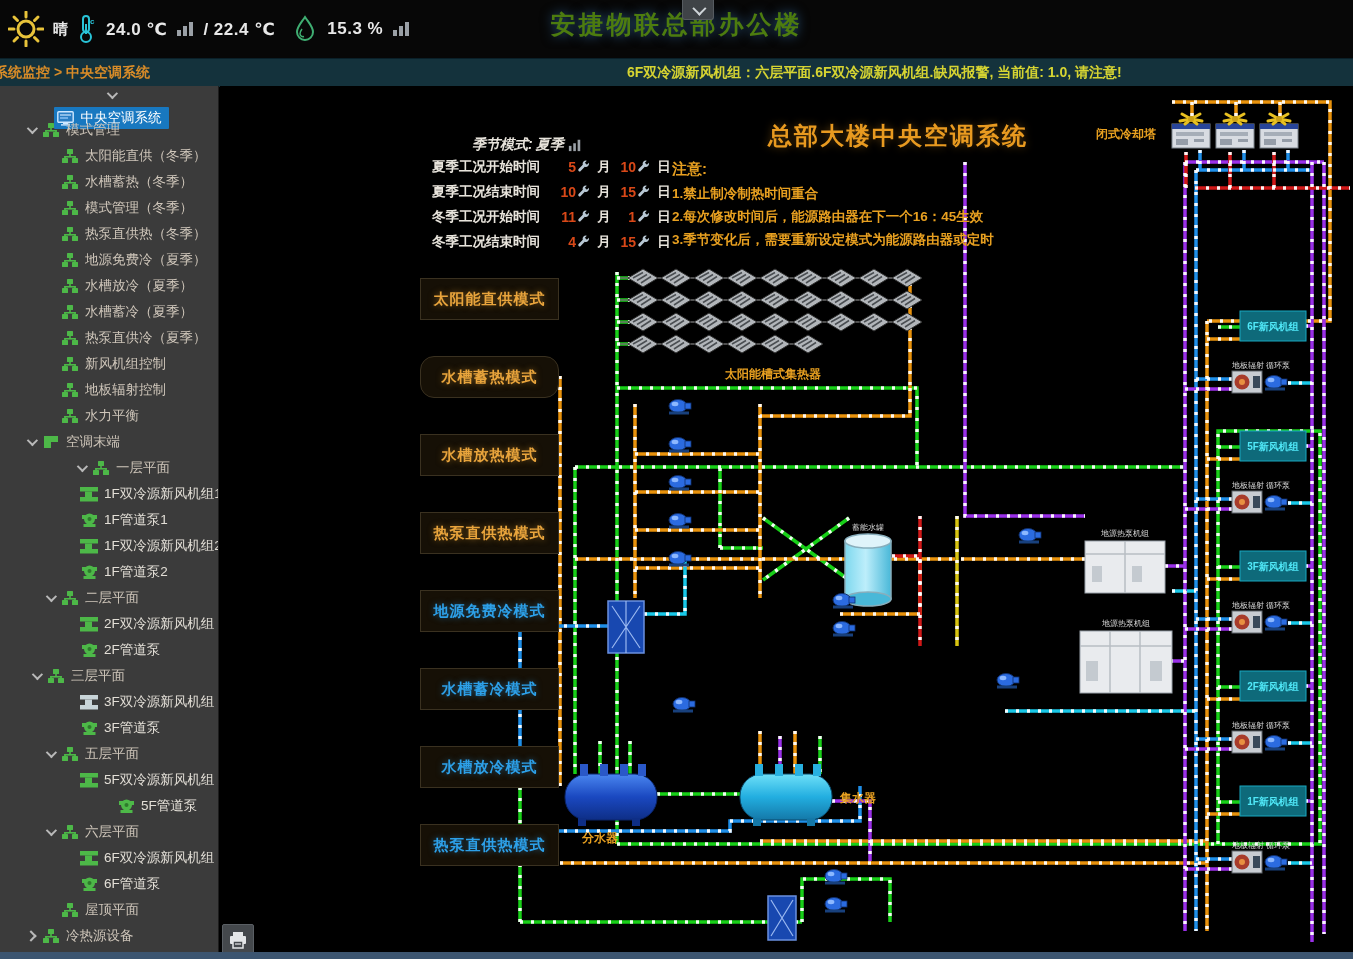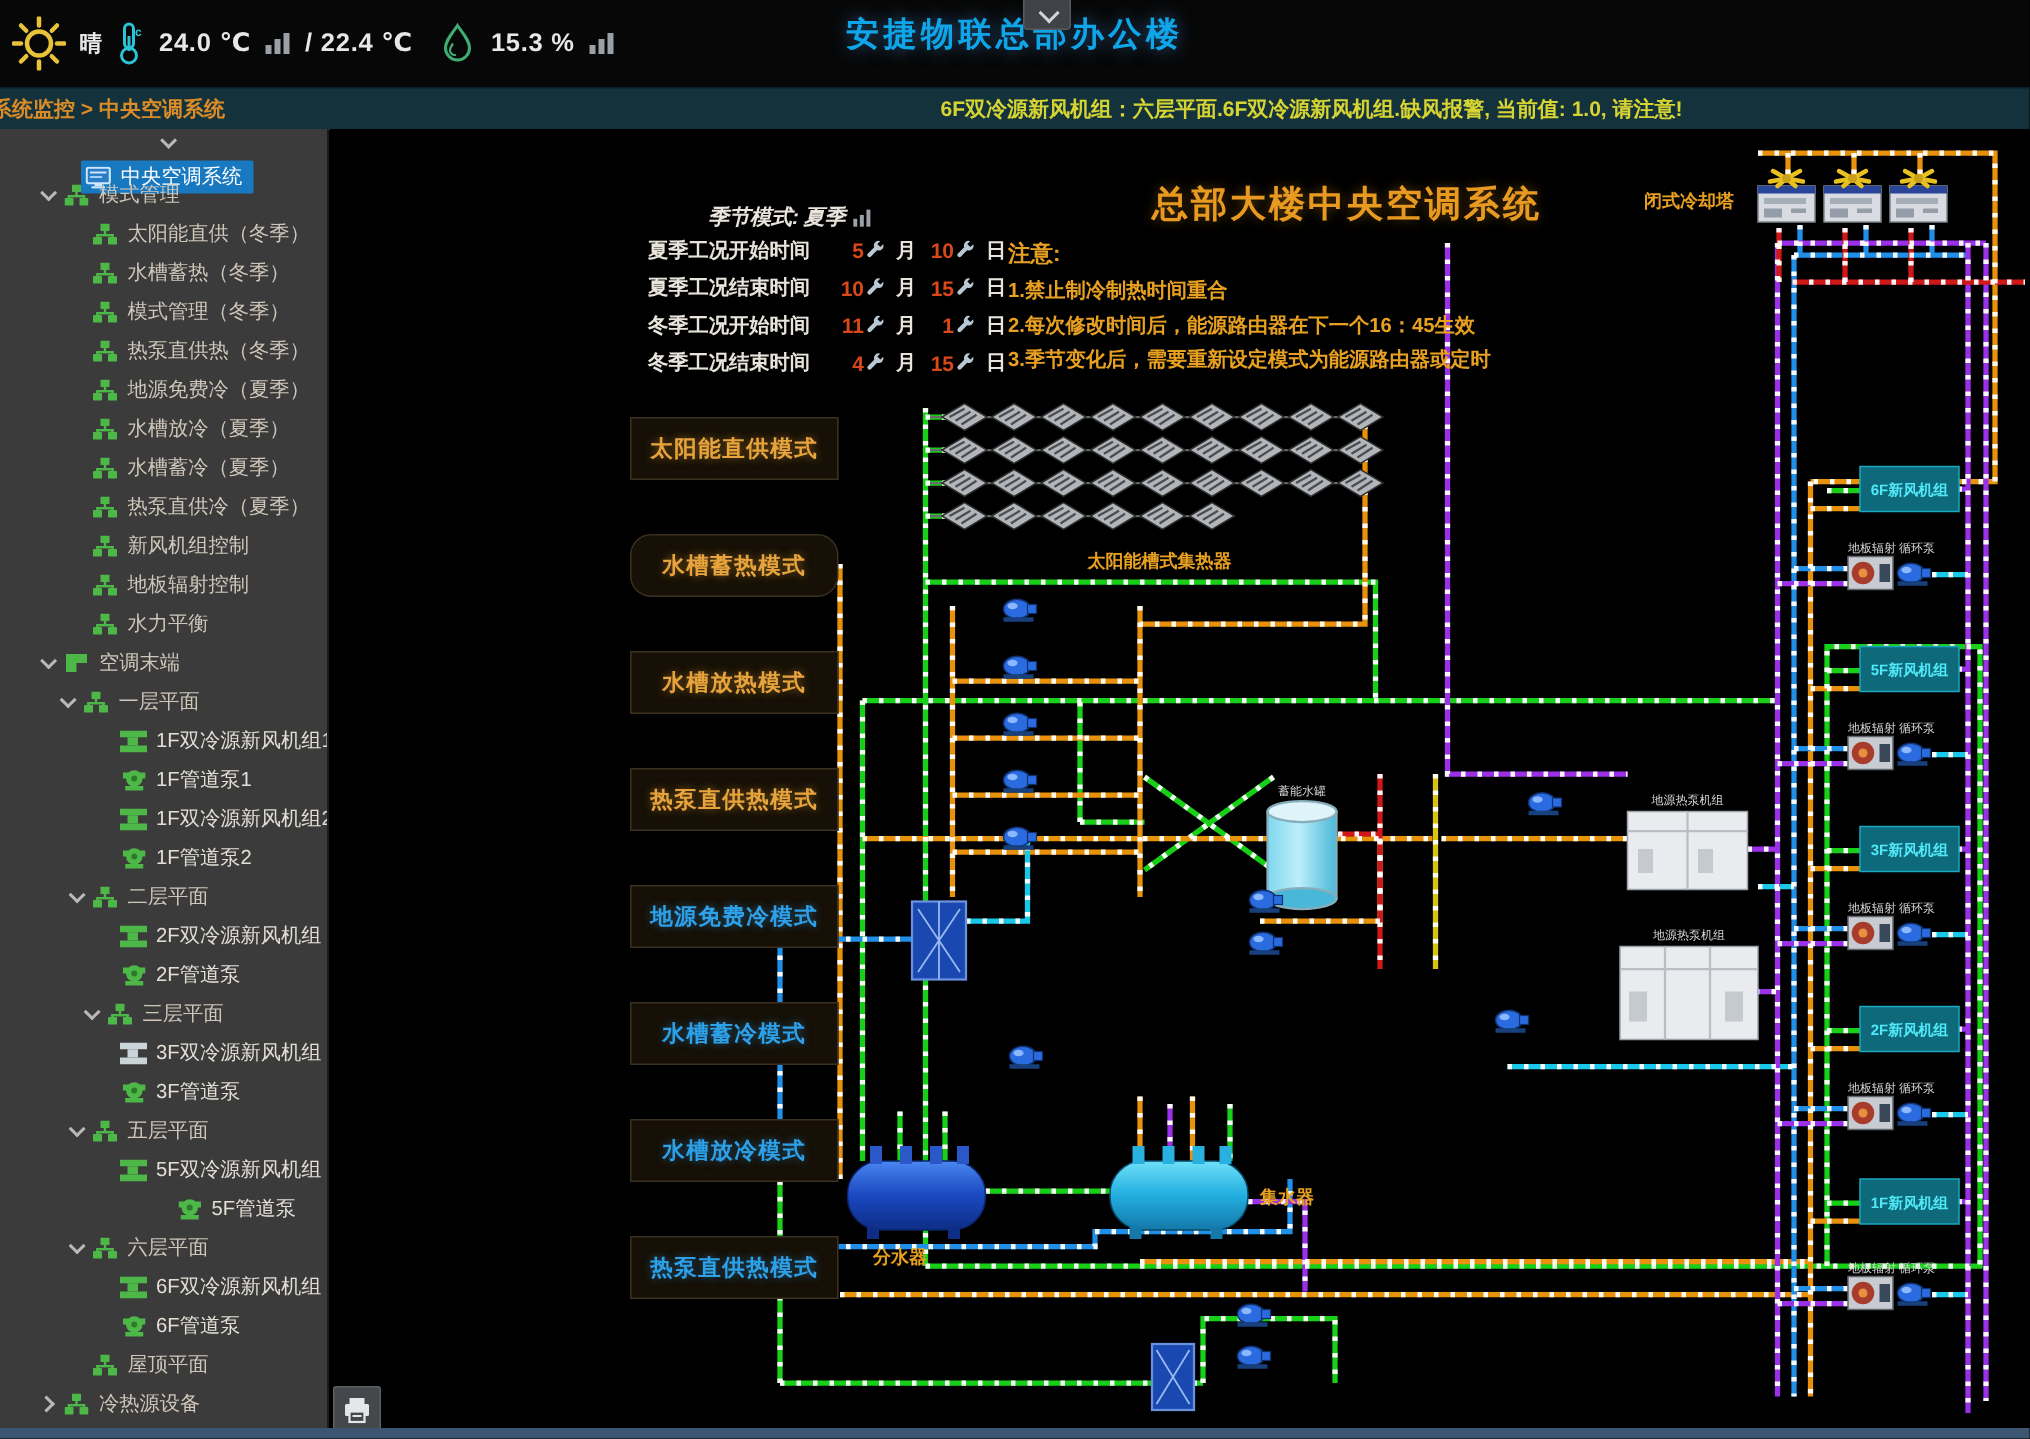--- a/index.html
+++ b/index.html
@@ -3,21 +3,21 @@
 <meta charset="utf-8">
 <style>
   html,body{margin:0;padding:0;background:#000;width:1353px;height:959px;overflow:hidden;
     font-family:"Liberation Sans","DejaVu Sans",sans-serif;-webkit-font-smoothing:antialiased;}
   .texture{background-image:repeating-linear-gradient(135deg,rgba(255,255,255,0.022) 0 2px,rgba(0,0,0,0) 2px 6px);}
   
   #topbar{position:absolute;left:0;top:0;width:1353px;height:58px;background:#070707;}
   #weather{position:absolute;left:8px;top:0;height:58px;display:flex;align-items:center;gap:9px;color:#e8e8e8;}
   #weather .wtext{font-size:15px;font-weight:bold;}
   #weather .val{font-size:17px;font-weight:bold;letter-spacing:0.5px;}
-  #page-title{position:absolute;left:0;right:0;top:8px;text-align:center;color:#0ea5e9;font-size:22px;
+  #page-title{position:absolute;left:0;right:0;top:8px;text-align:center;color:#4d7c0f;font-size:25px;
     font-weight:bold;letter-spacing:3px;text-shadow:0 0 12px rgba(70,150,230,0.55);}
   #collapse-btn{position:absolute;left:682px;top:0;width:30px;height:19px;background:#3f4347;border:1px solid #565b60;
     border-top:none;border-radius:0 0 3px 3px;cursor:pointer;display:flex;align-items:center;justify-content:center;}
   .chevron{display:inline-block;width:8px;height:8px;border-right:2px solid #cfd4d8;border-bottom:2px solid #cfd4d8;}
   .chevron.down{transform:rotate(45deg) translateY(-2px);}
   .chevron.right{transform:rotate(-45deg);}
   
   #alertbar{position:absolute;left:0;top:58px;width:1353px;height:28px;background:#14323c;border-top:1px solid #0a2029;}
   #breadcrumb{position:absolute;left:-6px;top:5px;color:#d98c28;font-size:14px;font-weight:bold;white-space:nowrap;}
   #alert-message{position:absolute;left:627px;top:5px;color:#d6d432;font-size:14px;font-weight:bold;white-space:nowrap;}
@@ -379,21 +379,21 @@
       </span>
       <span class="rowbody">
         <span class="ticon">
           <svg width="16" height="14" viewBox="0 0 16 14">
             <path d="M1,1 H15 V7 H8 V13 H1 Z" fill="#4db848"></path>
           </svg>
         </span>
         <span class="tlabel">空调末端</span>
       </span>
     </div>
-    <div class="tree-row lvl2" style="padding-left: 36px;">
+    <div class="tree-row lvl2" style="padding-left: 36px; margin-left: 37px;">
       <span class="chevslot">
         <span class="chevron down"></span>
       </span>
       <span class="rowbody">
         <span class="ticon">
           <svg width="16" height="15" viewBox="0 0 16 15">
             <g fill="#4db848">
               <rect x="5" y="0" width="6" height="5" rx="0.5"></rect>
               <rect x="0" y="9" width="6" height="5" rx="0.5"></rect>
               <rect x="10" y="9" width="6" height="5" rx="0.5"></rect>
@@ -520,21 +520,21 @@
               <rect x="0" y="3" width="4" height="4"></rect>
               <rect x="1.5" y="12" width="12" height="3"></rect>
               <rect x="5.5" y="10" width="4" height="3"></rect>
             </g>
             <circle cx="7.5" cy="7" r="2" fill="#2e7a2c"></circle>
           </svg>
         </span>
         <span class="tlabel">2F管道泵</span>
       </span>
     </div>
-    <div class="tree-row lvl2" style="padding-left: 52px;">
+    <div class="tree-row lvl2" style="padding-left: 28px;">
       <span class="chevslot">
         <span class="chevron down"></span>
       </span>
       <span class="rowbody">
         <span class="ticon">
           <svg width="16" height="15" viewBox="0 0 16 15">
             <g fill="#4db848">
               <rect x="5" y="0" width="6" height="5" rx="0.5"></rect>
               <rect x="0" y="9" width="6" height="5" rx="0.5"></rect>
               <rect x="10" y="9" width="6" height="5" rx="0.5"></rect>

